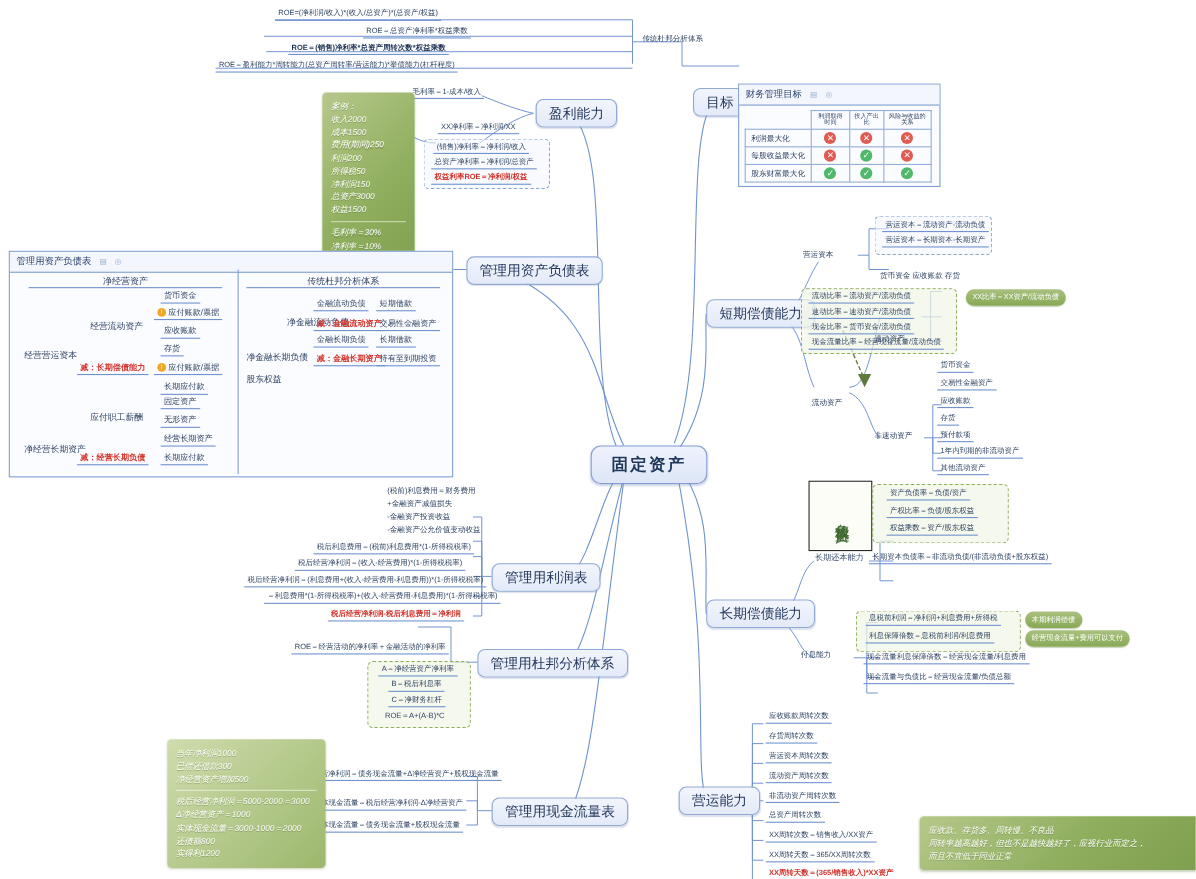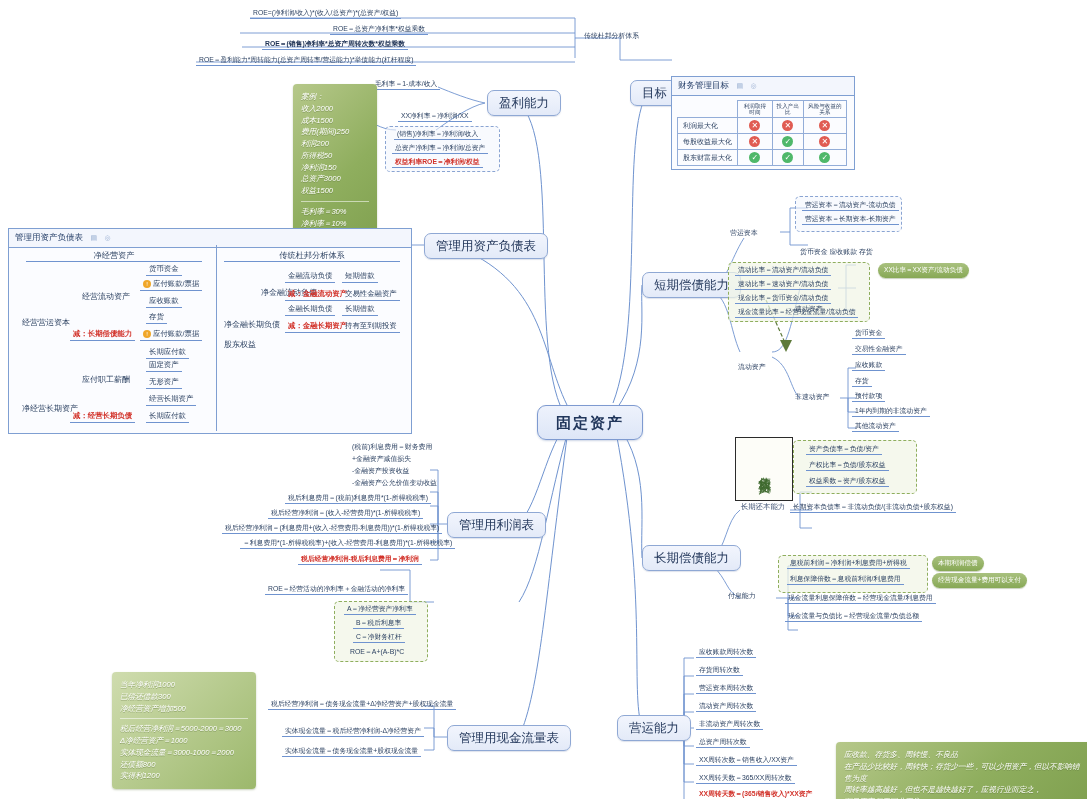--- a/index.html
+++ b/index.html
@@ -60,20 +60,21 @@
   .note{
     position:absolute;border-radius:4px;color:#ffffff;
     font-size:7.6px;line-height:1.55;padding:7px 8px;
     background:linear-gradient(135deg,#b6c88a 0%,#8fae5e 55%,#7e9f4e 100%);
     font-style:italic;text-shadow:0 1px 0 rgba(90,110,60,.45);
     box-shadow:0 1px 2px rgba(120,140,90,.4);
   }
   .note .divider{height:1px;background:rgba(255,255,255,.55);margin:4px 0;}
   .note.plainbg{
     background:linear-gradient(135deg,#cfdcae 0%,#9cb86c 100%);
+    margin-left:40px;
   }
 
   
   .pill{
     position:absolute;border-radius:9px;color:#fff;font-size:6.6px;
     padding:3px 6px;white-space:nowrap;
     background:linear-gradient(180deg,#a9c17f 0%,#87a855 100%);
     box-shadow:0 1px 1px rgba(120,140,90,.4);
   }
 
@@ -377,20 +378,21 @@
   <div class="node plain xs" style="left:352px;top:455px;">+金融资产减值损失</div>
   <div class="node plain xs" style="left:352px;top:467px;">-金融资产投资收益</div>
   <div class="node plain xs" style="left:352px;top:479px;">-金融资产公允价值变动收益</div>
 
   <div class="node leaf xs" style="left:285px;top:494px;">税后利息费用＝(税前)利息费用*(1-所得税税率)</div>
   <div class="node leaf xs" style="left:268px;top:509px;">税后经营净利润＝(收入-经营费用)*(1-所得税税率)</div>
   <div class="node leaf xs" style="left:222px;top:524px;">税后经营净利润＝(利息费用+(收入-经营费用-利息费用))*(1-所得税税率)</div>
   <div class="node leaf xs" style="left:240px;top:539px;">＝利息费用*(1-所得税税率)+(收入-经营费用-利息费用)*(1-所得税税率)</div>
   <div class="node leaf xs red" style="left:298px;top:555px;">税后经营净利润-税后利息费用＝净利润</div>
 
+  <div class="node topic" style="left:434px;top:590px;">管理用杜邦分析体系</div>
 
   <div class="node leaf xs" style="left:265px;top:585px;">ROE＝经营活动的净利率＋金融活动的净利率</div>
   <div class="dashbox green" style="left:334px;top:601px;width:92px;height:59px;"></div>
   <div class="node leaf xs" style="left:344px;top:605px;">A＝净经营资产净利率</div>
   <div class="node leaf xs" style="left:353px;top:619px;">B＝税后利息率</div>
   <div class="node leaf xs" style="left:353px;top:633px;">C＝净财务杠杆</div>
   <div class="node plain xs" style="left:350px;top:648px;">ROE＝A+(A-B)*C</div>
 
   <div class="node topic" style="left:447px;top:725px;">管理用现金流量表</div>
 
@@ -417,18 +419,17 @@
   <div class="node leaf xs" style="left:696px;top:684px;">营运资本周转次数</div>
   <div class="node leaf xs" style="left:696px;top:702px;">流动资产周转次数</div>
   <div class="node leaf xs" style="left:696px;top:720px;">非流动资产周转次数</div>
   <div class="node leaf xs" style="left:696px;top:738px;">总资产周转次数</div>
   <div class="node leaf xs" style="left:696px;top:756px;">XX周转次数＝销售收入/XX资产</div>
   <div class="node leaf xs" style="left:696px;top:774px;">XX周转天数＝365/XX周转次数</div>
   <div class="node leaf xs red" style="left:696px;top:790px;">XX周转天数＝(365/销售收入)*XX资产</div>
 
   <div class="note" style="left:836px;top:742px;width:240px;">
     <div>应收款、存货多、周转慢、不良品</div>
-    <div>在产品少比较好，周转快；存货少一些，可以少用资产，但以不影响销售为度</div>
     <div>周转率越高越好，但也不是越快越好了，应视行业而定之，</div>
     <div>而且不宜低于同业正常</div>
   </div>
 
 </div>
 
 </body></html>

